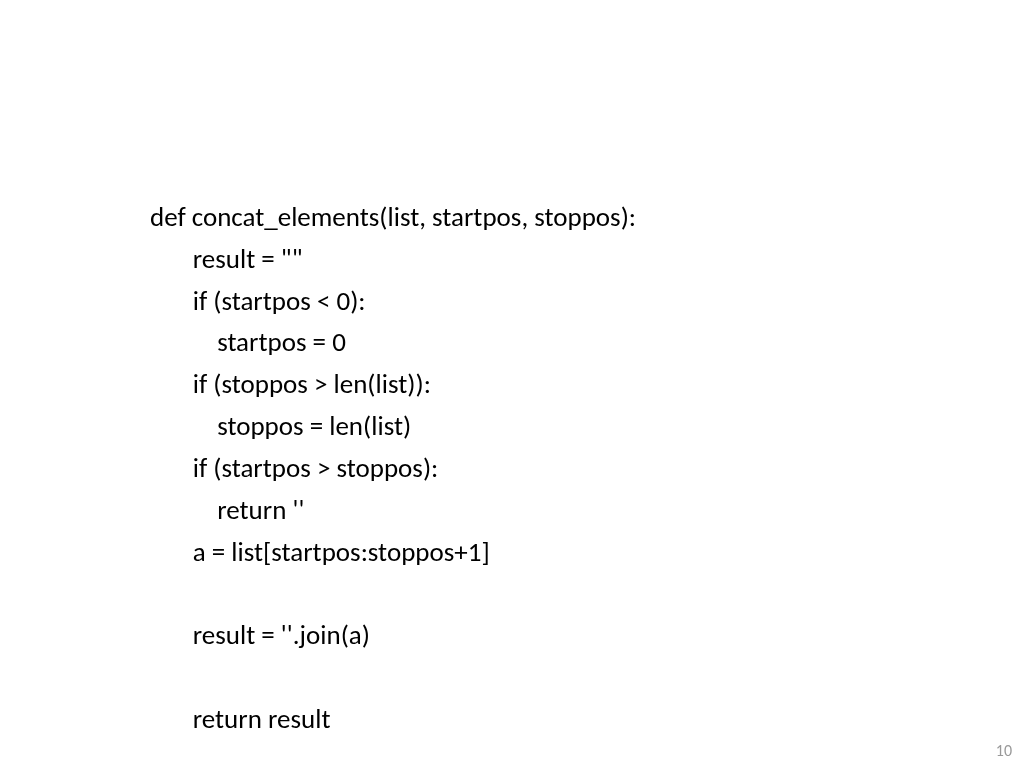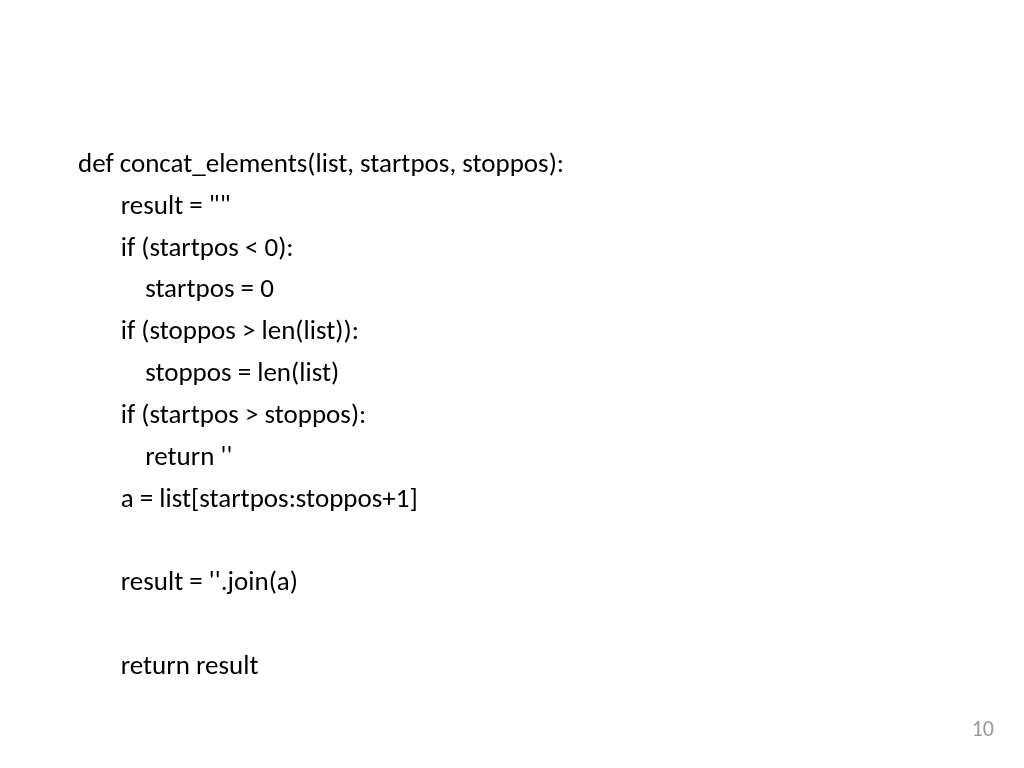--- a/index.html
+++ b/index.html
@@ -1,16 +1,16 @@
 <!DOCTYPE html>
 <html><head>
   <meta charset="utf-8">
   <style>
     * {
-      margin: 0;
+      margin: 18px;
       padding: 0;
       box-sizing: border-box;
     }
     body {
       width: 1024px;
       height: 768px;
       background: #ffffff;
       font-family: Calibri, "Segoe UI", sans-serif;
       position: relative;
       overflow: hidden;
@@ -21,21 +21,21 @@
       top: 100px;
       font-size: 27px;
       line-height: 1.55;
       color: #000000;
       white-space: pre;
     }
     .page-number {
       position: absolute;
       right: 30px;
       bottom: 26px;
-      font-size: 22px;
+      font-size: 16px;
       color: #999999;
     }
   </style>
 </head>
 <body>
 
 <div class="slide-content">
 <span>def concat_elements(list, startpos, stoppos):</span>
 <span>       result = ""</span>
 <span>       if (startpos &lt; 0):</span>

